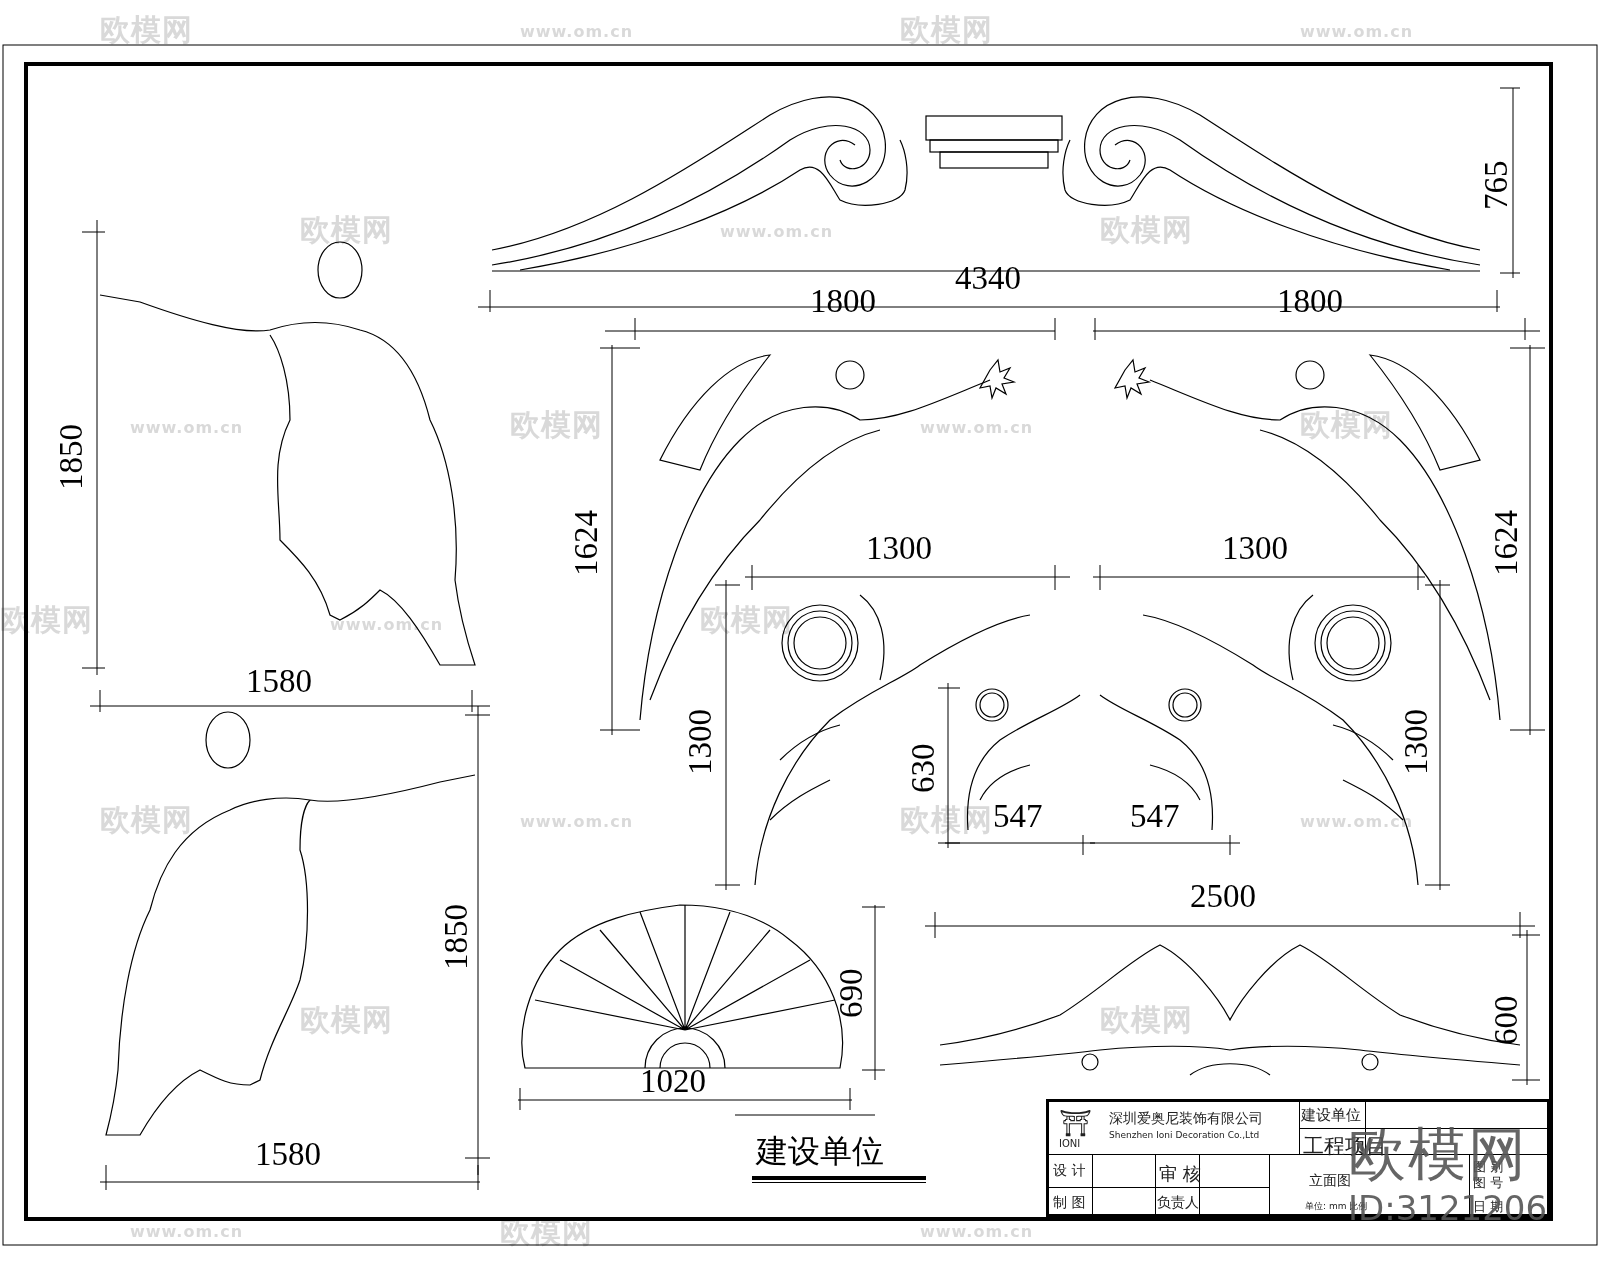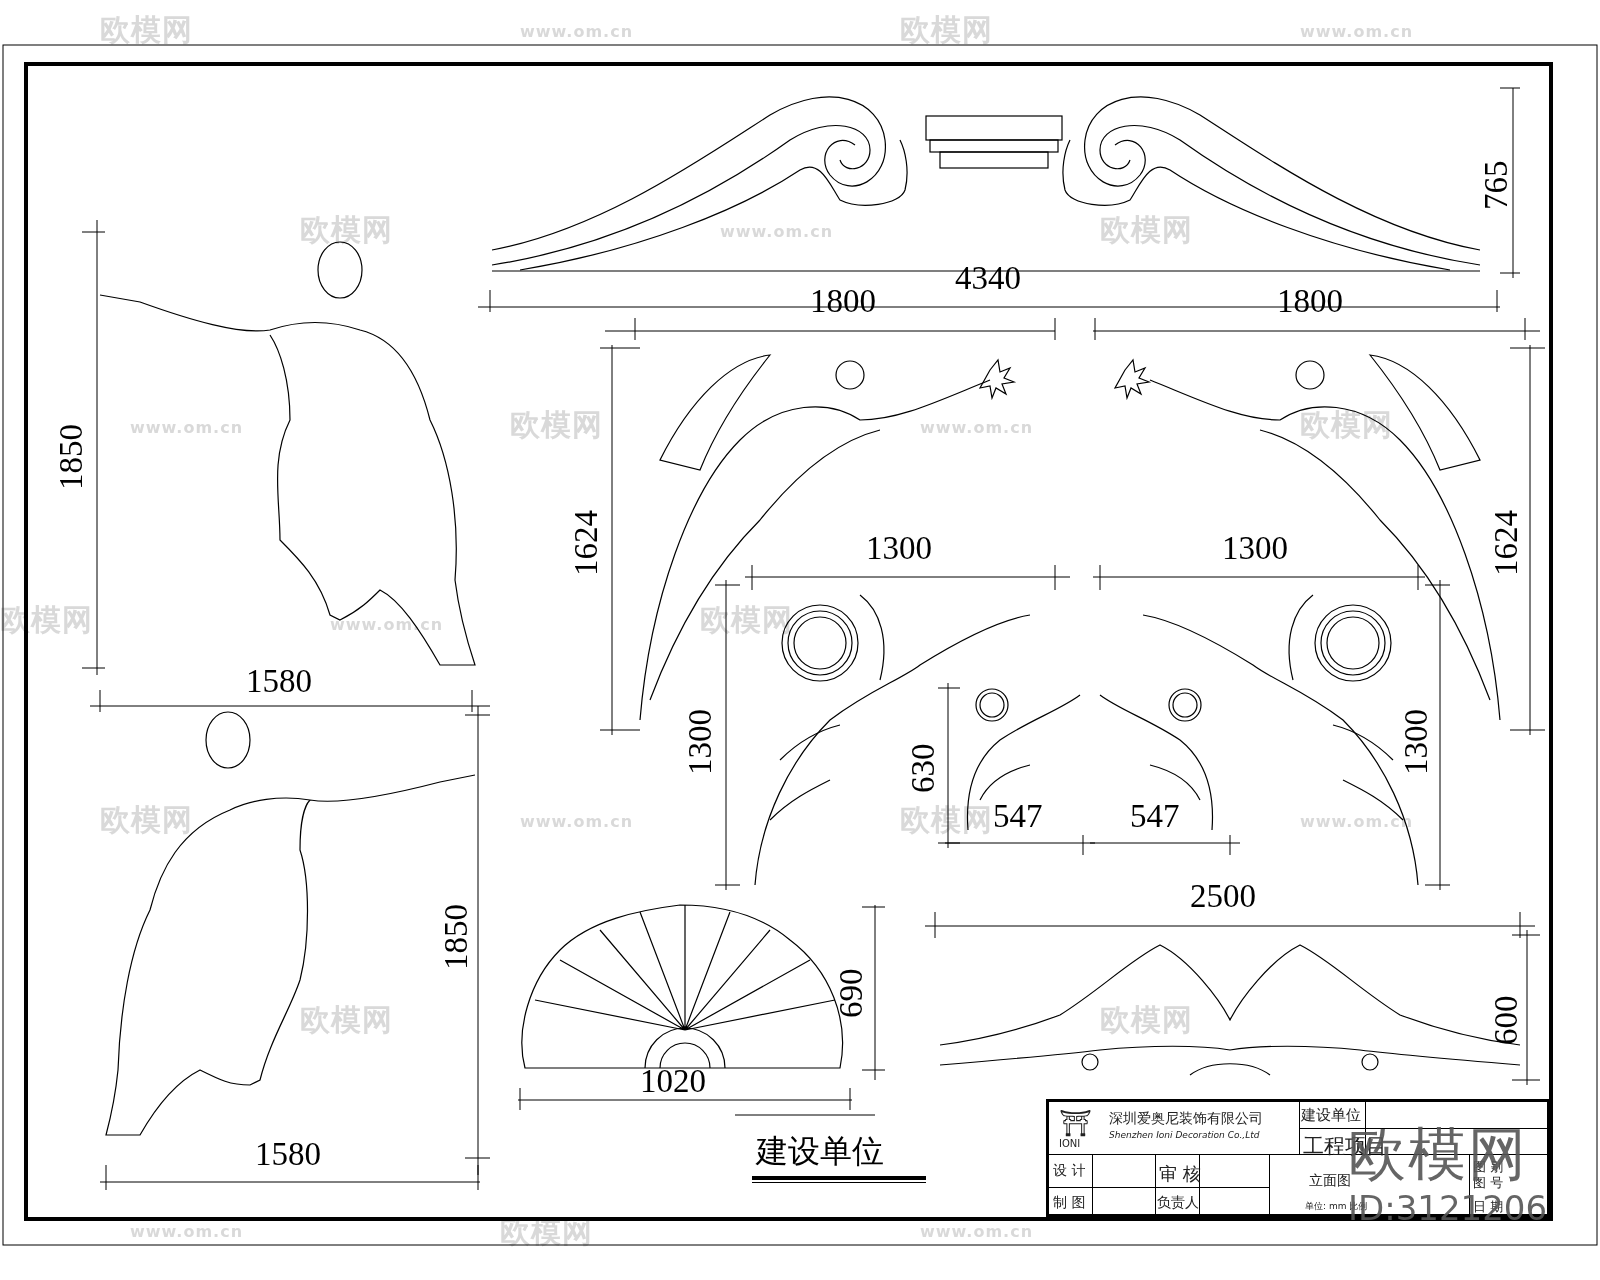--- a/index.html
+++ b/index.html
@@ -251,21 +251,21 @@
     <div class="tb-line" style="left:316px;top:0;width:1px;height:52px"></div>
     <div class="tb-line" style="left:43px;top:52px;width:1px;height:62px"></div>
     <div class="tb-line" style="left:106px;top:52px;width:1px;height:62px"></div>
     <div class="tb-line" style="left:150px;top:52px;width:1px;height:62px"></div>
     <div class="tb-line" style="left:220px;top:52px;width:1px;height:62px"></div>
     <div class="tb-line" style="left:420px;top:52px;width:1px;height:62px"></div>
 
     <div class="tb-cell" style="left:10px;top:6px;font-size:26px">⛩</div>
     <div class="tb-cell" style="left:10px;top:36px;font-size:10px">IONI</div>
     <div class="tb-cell" style="left:60px;top:8px;font-size:14px">深圳爱奥尼装饰有限公司</div>
-    <div class="tb-cell" style="left:60px;top:28px;font-size:9px;font-style:italic">Shenzhen Ioni Decoration Co.,Ltd</div>
+    <div class="tb-cell" style="left:60px;top:28px;font-size:9px;">Shenzhen Ioni Decoration Co.,Ltd</div>
     <div class="tb-cell" style="left:252px;top:4px;font-size:15px">建设单位</div>
     <div class="tb-cell" style="left:254px;top:30px;font-size:21px">工程项目</div>
     <div class="tb-cell" style="left:4px;top:60px;font-size:14px">设 计</div>
     <div class="tb-cell" style="left:110px;top:60px;font-size:18px">审 核</div>
     <div class="tb-cell" style="left:4px;top:92px;font-size:14px">制 图</div>
     <div class="tb-cell" style="left:108px;top:92px;font-size:14px">负责人</div>
     <div class="tb-cell" style="left:260px;top:70px;font-size:14px">立面图</div>
     <div class="tb-cell" style="left:256px;top:98px;font-size:9px">单位: mm 比例</div>
     <div class="tb-cell" style="left:424px;top:56px;font-size:13px">图 别</div>
     <div class="tb-cell" style="left:424px;top:72px;font-size:13px">图 号</div>

